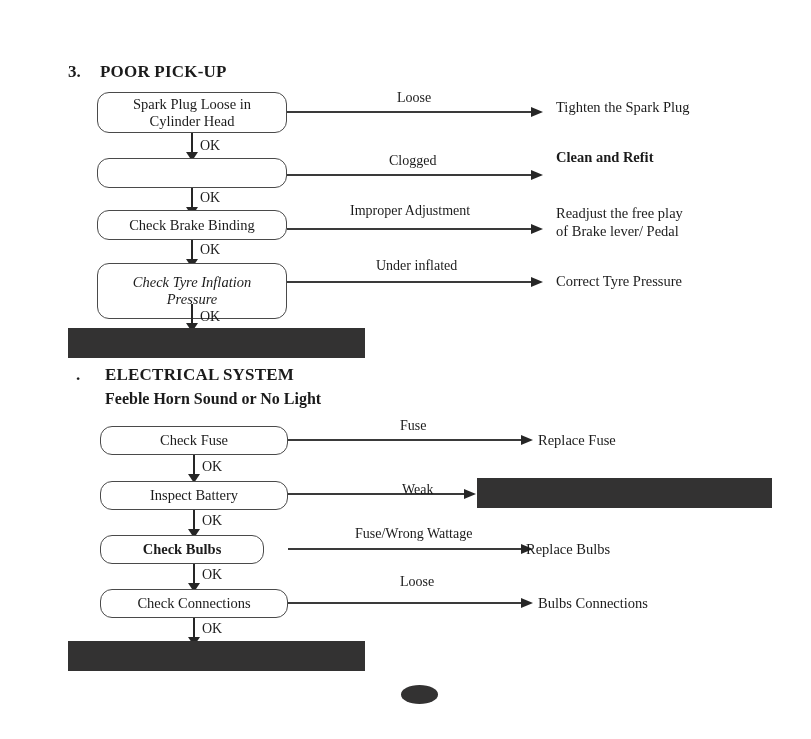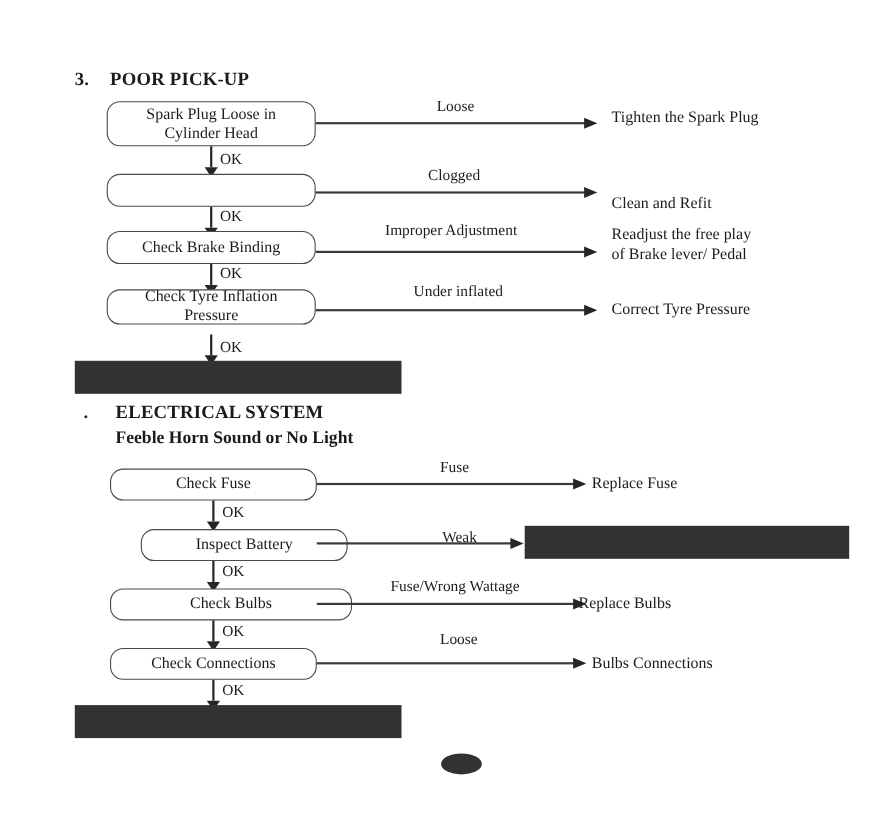--- a/index.html
+++ b/index.html
@@ -167,21 +167,21 @@
     <div>
       <span>Check Brake Binding</span>
     </div>
   </div>
   <div class="vconn" style="left:185px; top:240px; height:28px;">
     <div class="stem" style="height:19px;"></div>
     <div class="head" style="top:19px;"></div>
   </div>
   <div class="ok-label" style="left:200px; top:242px;">OK</div>
 
-  <div class="node" style="left:97px; top:263px; width:190px; height:32px;">
+  <div class="node" style="left:97px; top:263px; width:190px; height:56px;font-style:italic;">
     <div>
       <span>Check Tyre Inflation</span>
       <span>Pressure</span>
     </div>
   </div>
   <div class="vconn" style="left:185px; top:304px; height:28px;">
     <div class="stem" style="height:19px;"></div>
     <div class="head" style="top:19px;"></div>
   </div>
   <div class="ok-label" style="left:200px; top:309px;">OK</div>
@@ -191,21 +191,21 @@
       <div class="head"></div>
   </div>
   <div class="branch-label" style="left:397px; top:90px;">Loose</div>
   <div class="outcome" style="left:556px; top:98px;">Tighten the Spark Plug</div>
 
   <div class="harrow" style="left:287px; top:170px; width:256px;">
     <div class="line"></div>
       <div class="head"></div>
   </div>
   <div class="branch-label" style="left:389px; top:153px;">Clogged</div>
-  <div class="outcome" style="left:556px; top:176px;">Clean and Refit</div>
+  <div class="outcome" style="left:556px; top:148px;font-weight:bold;">Clean and Refit</div>
 
   <div class="harrow" style="left:287px; top:224px; width:256px;">
     <div class="line"></div>
       <div class="head"></div>
   </div>
   <div class="branch-label" style="left:350px; top:203px;">Improper Adjustment</div>
   <div class="outcome" style="left:556px; top:204px;">Readjust the free play</div>
   <div class="outcome" style="left:556px; top:222px;">of Brake lever/ Pedal</div>
 
   <div class="harrow" style="left:287px; top:277px; width:256px;">
@@ -225,32 +225,32 @@
     <div>
       <span>Check Fuse</span>
     </div>
   </div>
   <div class="vconn" style="left:187px; top:455px; height:28px;">
     <div class="stem" style="height:19px;"></div>
     <div class="head" style="top:19px;"></div>
   </div>
   <div class="ok-label" style="left:202px; top:459px;">OK</div>
 
-  <div class="node" style="left:100px; top:481px; width:188px; height:29px;margin-left:28px;">
+  <div class="node" style="left:100px; top:481px; width:188px; height:29px;">
     <div>
       <span>Inspect Battery</span>
     </div>
   </div>
   <div class="vconn" style="left:187px; top:510px; height:28px;">
     <div class="stem" style="height:19px;"></div>
     <div class="head" style="top:19px;"></div>
   </div>
   <div class="ok-label" style="left:202px; top:513px;">OK</div>
 
-  <div class="node" style="left:100px; top:535px; width:220px; height:29px;">
+  <div class="node" style="left:100px; top:535px; width:164px; height:29px;font-weight:bold;">
     <div>
       <span>Check Bulbs</span>
     </div>
   </div>
   <div class="vconn" style="left:187px; top:564px; height:28px;">
     <div class="stem" style="height:19px;"></div>
     <div class="head" style="top:19px;"></div>
   </div>
   <div class="ok-label" style="left:202px; top:567px;">OK</div>
 

